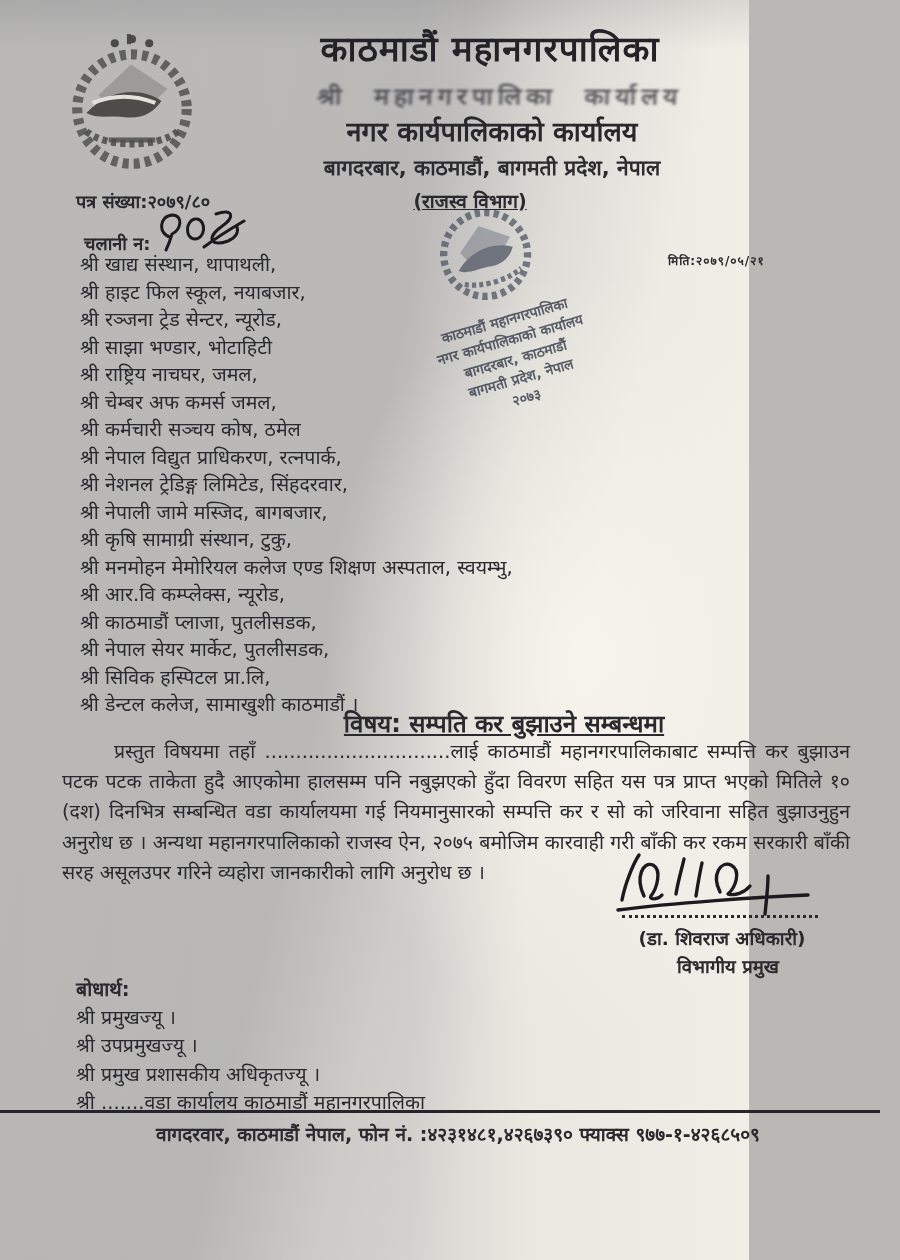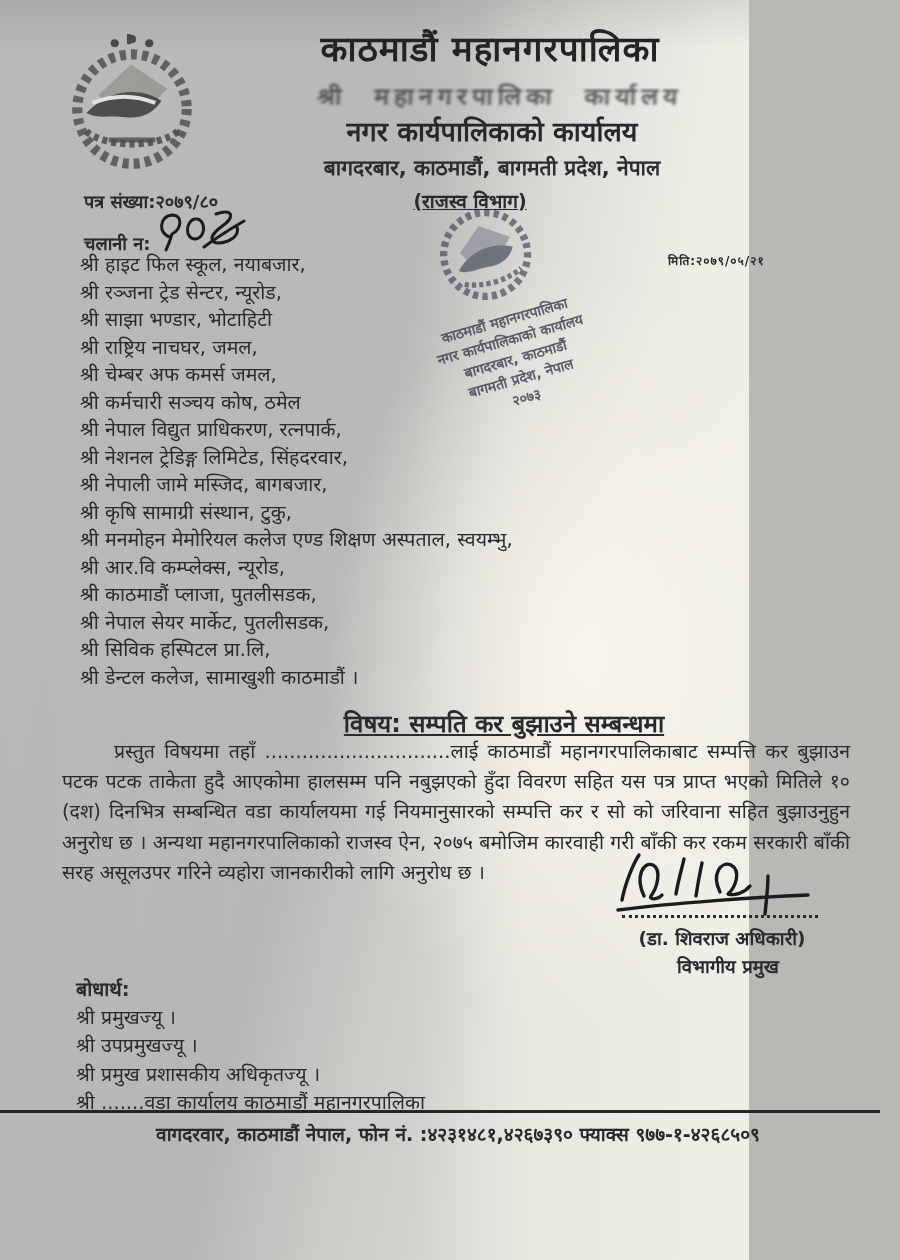--- a/index.html
+++ b/index.html
@@ -16,21 +16,21 @@
   }
   .abs{position:absolute;}
   .ctr{transform:translateX(-50%);}
   .title{top:24px;left:490px;font-size:35px;font-weight:bold;letter-spacing:1px;white-space:nowrap;color:#232327;}
   .ghost{top:78px;left:500px;font-size:25px;font-weight:bold;white-space:nowrap;color:#3a3a40;
          filter:blur(1.4px);opacity:.8;letter-spacing:5px;word-spacing:14px;transform:translateX(-50%) scaleY(.92) skewX(-2deg);}
   .office{top:112px;left:492px;font-size:27px;font-weight:bold;white-space:nowrap;color:#28282c;}
   .addr{top:153px;left:492px;font-size:21px;font-weight:bold;white-space:nowrap;color:#2d2d31;}
   .dept{top:188px;left:470px;font-size:19px;font-weight:bold;text-decoration:underline;white-space:nowrap;z-index:3;}
   .meta{font-size:18px;font-weight:bold;white-space:nowrap;}
-  .refno{top:189px;left:84px;}
+  .refno{top:189px;left:76px;}
   .chalani{top:213px;left:84px;display:flex;align-items:flex-end;}
   .chalani svg{margin:-6px 0 0 4px;}
   .date{top:252px;left:668px;font-size:12px;font-weight:bold;letter-spacing:1px;white-space:nowrap;}
   .logo{top:28px;left:56px;opacity:.88;}
   .stamp{top:198px;left:368px;width:264px;text-align:center;transform:rotate(-16deg);
          color:rgba(58,64,78,0.82);z-index:1;}
   .stamp .s-lines{font-size:14px;font-weight:bold;line-height:1.42;white-space:nowrap;}
   .recipients{top:251px;left:80px;font-size:19.5px;line-height:27.5px;white-space:nowrap;z-index:2;}
   .subject{top:706px;left:504px;font-size:24px;font-weight:bold;text-decoration:underline;white-space:nowrap;}
   .bodytext{top:737px;left:62px;width:788px;font-size:19.5px;line-height:30.2px;text-align:justify;text-indent:52px;margin:0;}
@@ -96,20 +96,21 @@
     <div class="s-lines">
       <div>काठमाडौं महानगरपालिका</div>
       <div>नगर कार्यपालिकाको कार्यालय</div>
       <div>बागदरबार, काठमाडौं</div>
       <div>बागमती प्रदेश, नेपाल</div>
       <div>२०७३</div>
     </div>
   </div>
 
   <div class="abs recipients">
+    <div>श्री खाद्य संस्थान, थापाथली,</div>
     <div>श्री हाइट फिल स्कूल, नयाबजार,</div>
     <div>श्री रञ्जना ट्रेड सेन्टर, न्यूरोड,</div>
     <div>श्री साझा भण्डार, भोटाहिटी</div>
     <div>श्री राष्ट्रिय नाचघर, जमल,</div>
     <div>श्री चेम्बर अफ कमर्स जमल,</div>
     <div>श्री कर्मचारी सञ्चय कोष, ठमेल</div>
     <div>श्री नेपाल विद्युत प्राधिकरण, रत्नपार्क,</div>
     <div>श्री नेशनल ट्रेडिङ्ग लिमिटेड, सिंहदरवार,</div>
     <div>श्री नेपाली जामे मस्जिद, बागबजार,</div>
     <div>श्री कृषि सामाग्री संस्थान, टुकु,</div>

